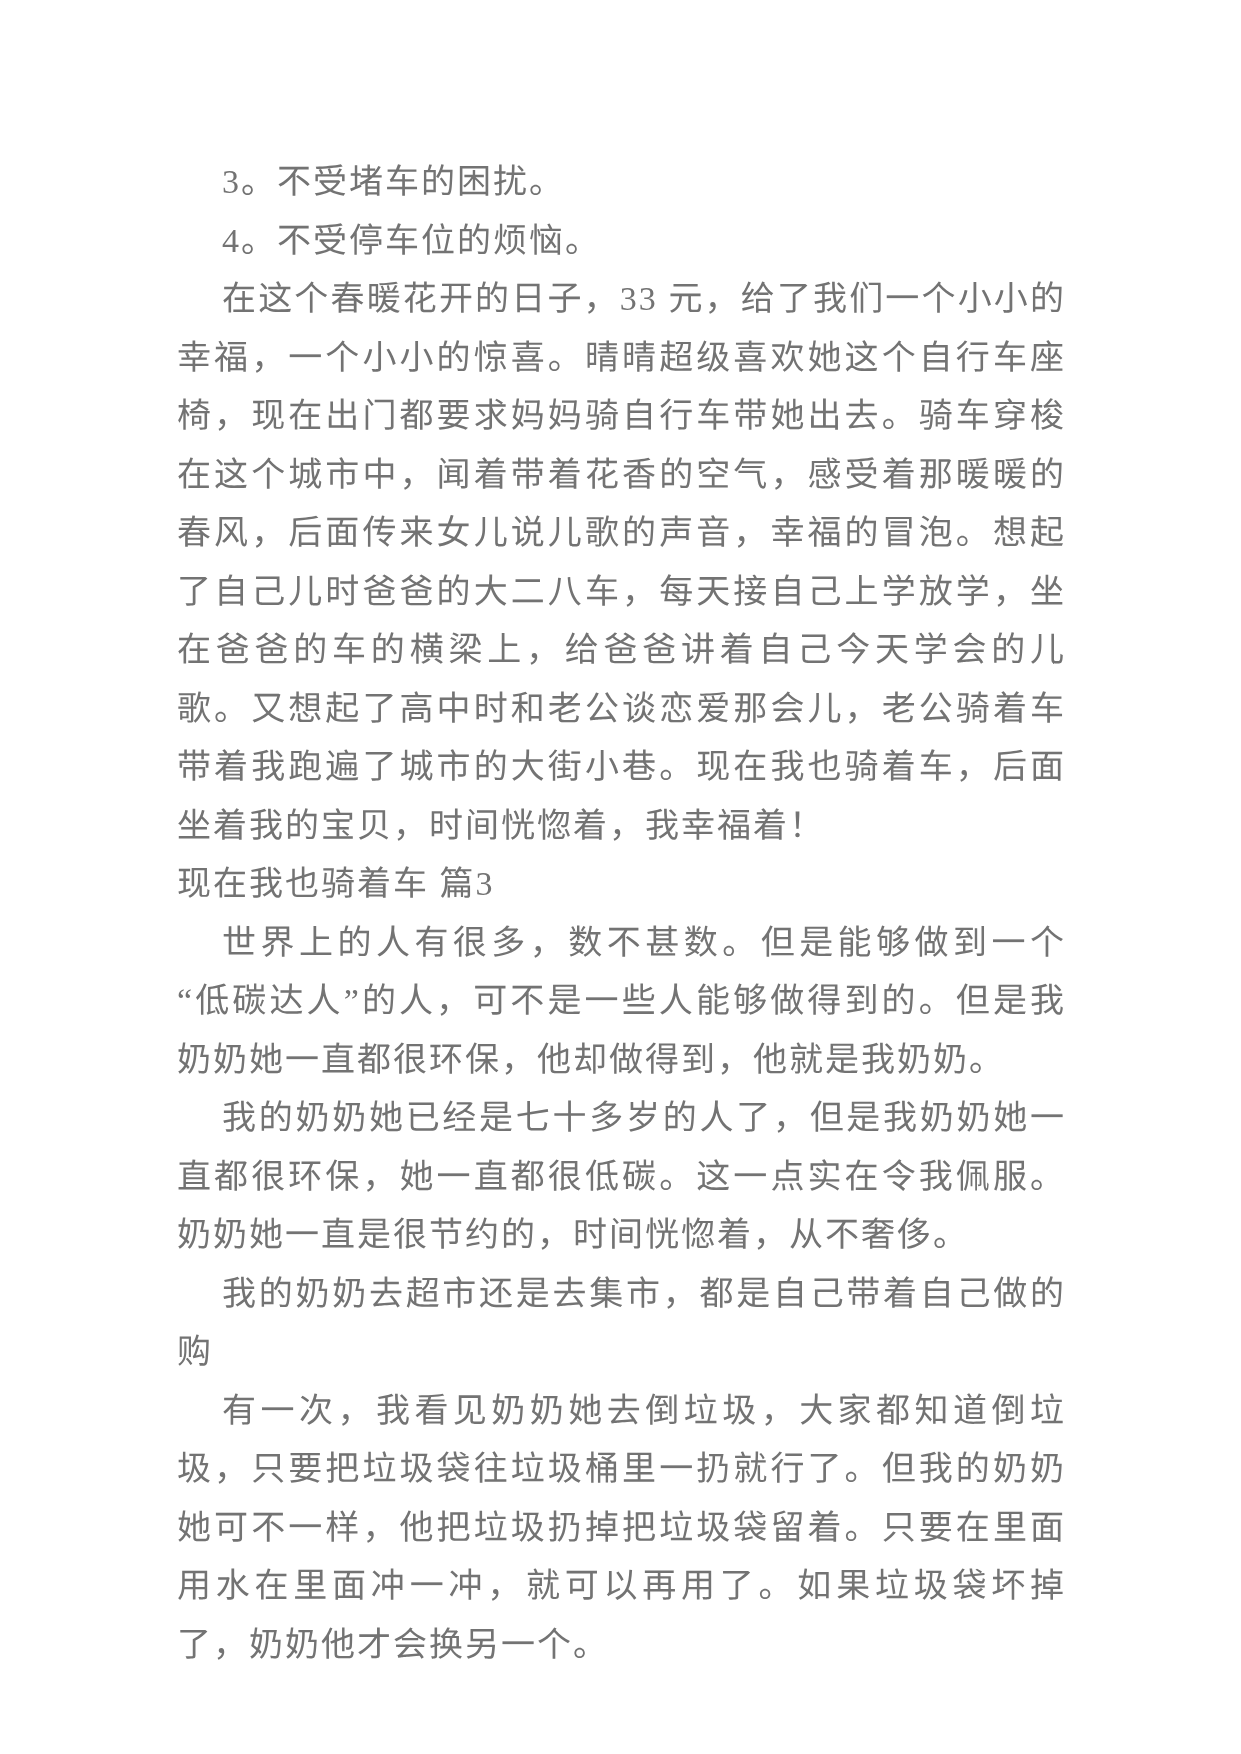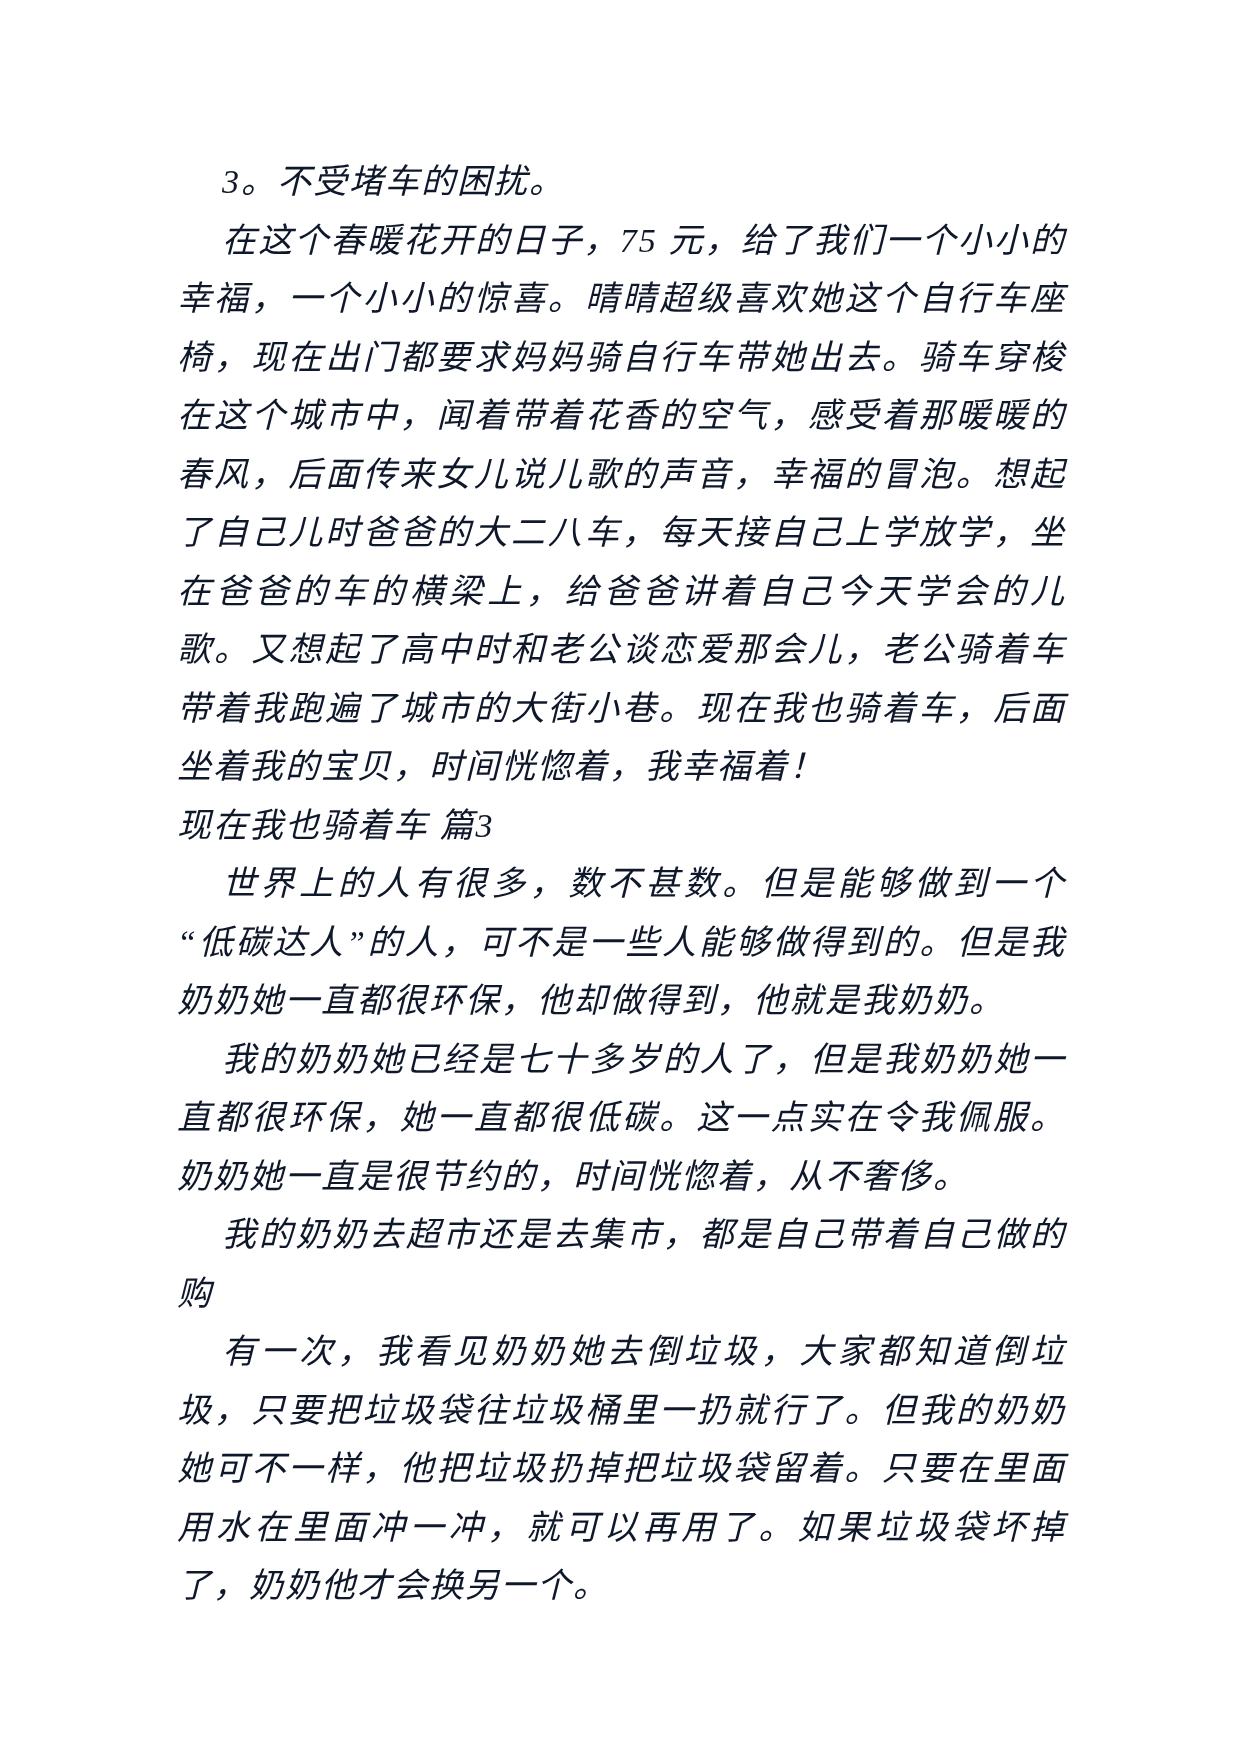--- a/index.html
+++ b/index.html
@@ -20,39 +20,39 @@
     top: 153px;
     left: 177px;
     width: 889px;
   }
   .text-block p {
     margin: 0;
     padding: 0;
     font-size: 34px;
     line-height: 58.5px;
     letter-spacing: 2px;
-    color: #0f172a;
+    color: #737373;
     text-align: justify;
     text-justify: inter-character;
     word-break: break-all;
-    font-style: italic;
   }
   .text-block p.indent {
     text-indent: 45px;
   }
   .text-block p.no-indent {
     text-indent: 0;
   }
 </style>
 </head>
 <body>
 
 <div class="page">
   <div class="text-block">
     <p class="indent">3。不受堵车的困扰。</p>
-    <p class="indent">在这个春暖花开的日子，75 元，给了我们一个小小的幸福，一个小小的惊喜。晴晴超级喜欢她这个自行车座椅，现在出门都要求妈妈骑自行车带她出去。骑车穿梭在这个城市中，闻着带着花香的空气，感受着那暖暖的春风，后面传来女儿说儿歌的声音，幸福的冒泡。想起了自己儿时爸爸的大二八车，每天接自己上学放学，坐在爸爸的车的横梁上，给爸爸讲着自己今天学会的儿歌。又想起了高中时和老公谈恋爱那会儿，老公骑着车带着我跑遍了城市的大街小巷。现在我也骑着车，后面坐着我的宝贝，时间恍惚着，我幸福着！</p>
+    <p class="indent">4。不受停车位的烦恼。</p>
+    <p class="indent">在这个春暖花开的日子，33 元，给了我们一个小小的幸福，一个小小的惊喜。晴晴超级喜欢她这个自行车座椅，现在出门都要求妈妈骑自行车带她出去。骑车穿梭在这个城市中，闻着带着花香的空气，感受着那暖暖的春风，后面传来女儿说儿歌的声音，幸福的冒泡。想起了自己儿时爸爸的大二八车，每天接自己上学放学，坐在爸爸的车的横梁上，给爸爸讲着自己今天学会的儿歌。又想起了高中时和老公谈恋爱那会儿，老公骑着车带着我跑遍了城市的大街小巷。现在我也骑着车，后面坐着我的宝贝，时间恍惚着，我幸福着！</p>
     <p class="no-indent">现在我也骑着车 篇3</p>
     <p class="indent">世界上的人有很多，数不甚数。但是能够做到一个“低碳达人”的人，可不是一些人能够做得到的。但是我奶奶她一直都很环保，他却做得到，他就是我奶奶。</p>
     <p class="indent">我的奶奶她已经是七十多岁的人了，但是我奶奶她一直都很环保，她一直都很低碳。这一点实在令我佩服。奶奶她一直是很节约的，时间恍惚着，从不奢侈。</p>
     <p class="indent">我的奶奶去超市还是去集市，都是自己带着自己做的购</p>
     <p class="indent">有一次，我看见奶奶她去倒垃圾，大家都知道倒垃圾，只要把垃圾袋往垃圾桶里一扔就行了。但我的奶奶她可不一样，他把垃圾扔掉把垃圾袋留着。只要在里面用水在里面冲一冲，就可以再用了。如果垃圾袋坏掉了，奶奶他才会换另一个。</p>
   </div>
 </div>
 
 </body></html>

